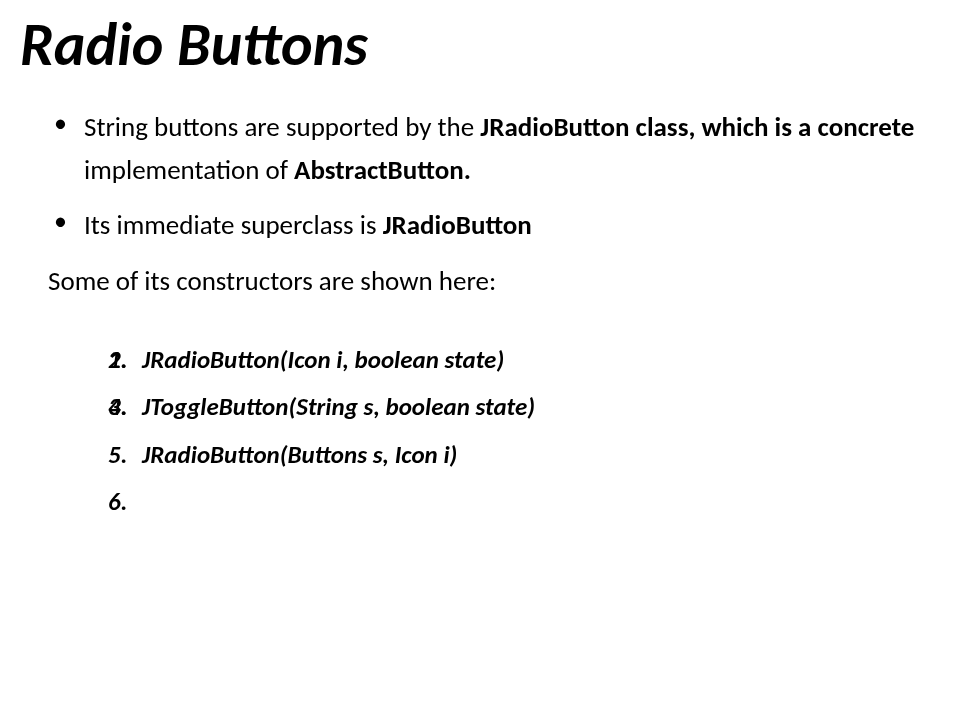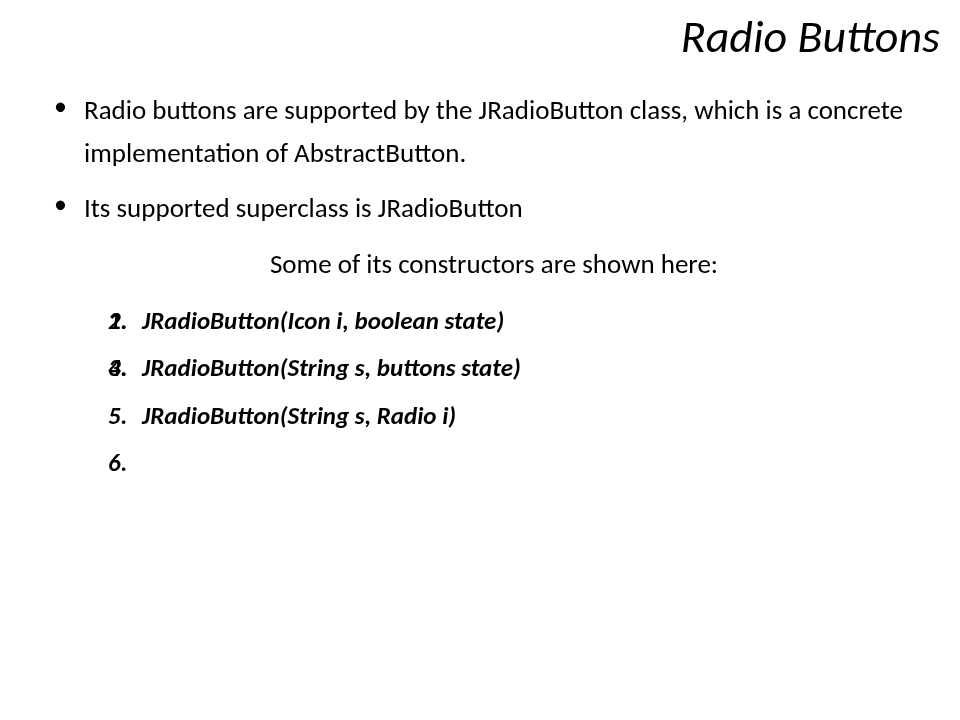--- a/index.html
+++ b/index.html
@@ -10,25 +10,24 @@
     body {
       width: 960px;
       height: 720px;
       background: #ffffff;
       font-family: Calibri, "Segoe UI", Arial, sans-serif;
       color: #000000;
       padding: 8px 20px 20px 20px;
       overflow: hidden;
     }
     .title {
-      font-size: 46px;
-      font-weight: normal;
+      font-size: 60px;
+      font-weight: bold;
       font-style: italic;
       margin-bottom: 24px;
-      text-align: right;
     }
     .body-content {
       padding-left: 28px;
       font-size: 27px;
       line-height: 1.6;
     }
     .bullet-list {
       list-style: none;
       margin-bottom: 4px;
     }
@@ -38,76 +37,75 @@
       margin-bottom: 12px;
     }
     .bullet-list li::before {
       content: "•";
       position: absolute;
       left: 6px;
       top: -2px;
       font-size: 26px;
     }
     .intro-line {
-      margin-bottom: 12px;
-      text-align: center;
+      margin-bottom: 34px;
     }
     .constructors {
       list-style: none;
       padding-left: 60px;
       font-weight: bold;
       font-style: italic;
       font-size: 25px;
       line-height: 1.9;
     }
     .constructors li {
       position: relative;
       padding-left: 34px;
     }
     .constructors li .num {
       position: absolute;
       left: 0;
     }
     .bold {
-      font-weight: normal;
+      font-weight: bold;
     }
   </style>
 </head>
 <body>
 
 <h1 class="title">Radio Buttons</h1>
 
 <div class="body-content">
   <ul class="bullet-list">
     <li>
-      <span>Radio buttons are supported by the </span><span class="bold">JRadioButton class, which is a concrete</span><span> implementation of </span><span class="bold">AbstractButton.</span>
+      <span>String buttons are supported by the </span><span class="bold">JRadioButton class, which is a concrete</span><span> implementation of </span><span class="bold">AbstractButton.</span>
     </li>
     <li>
-      <span> Its supported superclass is </span><span class="bold">JRadioButton</span>
+      <span> Its immediate superclass is </span><span class="bold">JRadioButton</span>
     </li>
   </ul>
 
   <div class="intro-line">Some of its constructors are shown here:</div>
 
   <ol class="constructors">
     <li>
       <span class="num">1.</span>
     </li>
     <li>
       <span class="num">2.</span>
       <span>JRadioButton(Icon i, boolean state)</span>
     </li>
     <li>
       <span class="num">3.</span>
     </li>
     <li>
       <span class="num">4.</span>
-      <span>JRadioButton(String s, buttons state)</span>
+      <span>JToggleButton(String s, boolean state)</span>
     </li>
     <li>
       <span class="num">5.</span>
-      <span>JRadioButton(String s, Radio i)</span>
+      <span>JRadioButton(Buttons s, Icon i)</span>
     </li>
     <li>
       <span class="num">6.</span>
     </li>
   </ol>
 </div>
 
 </body></html>

